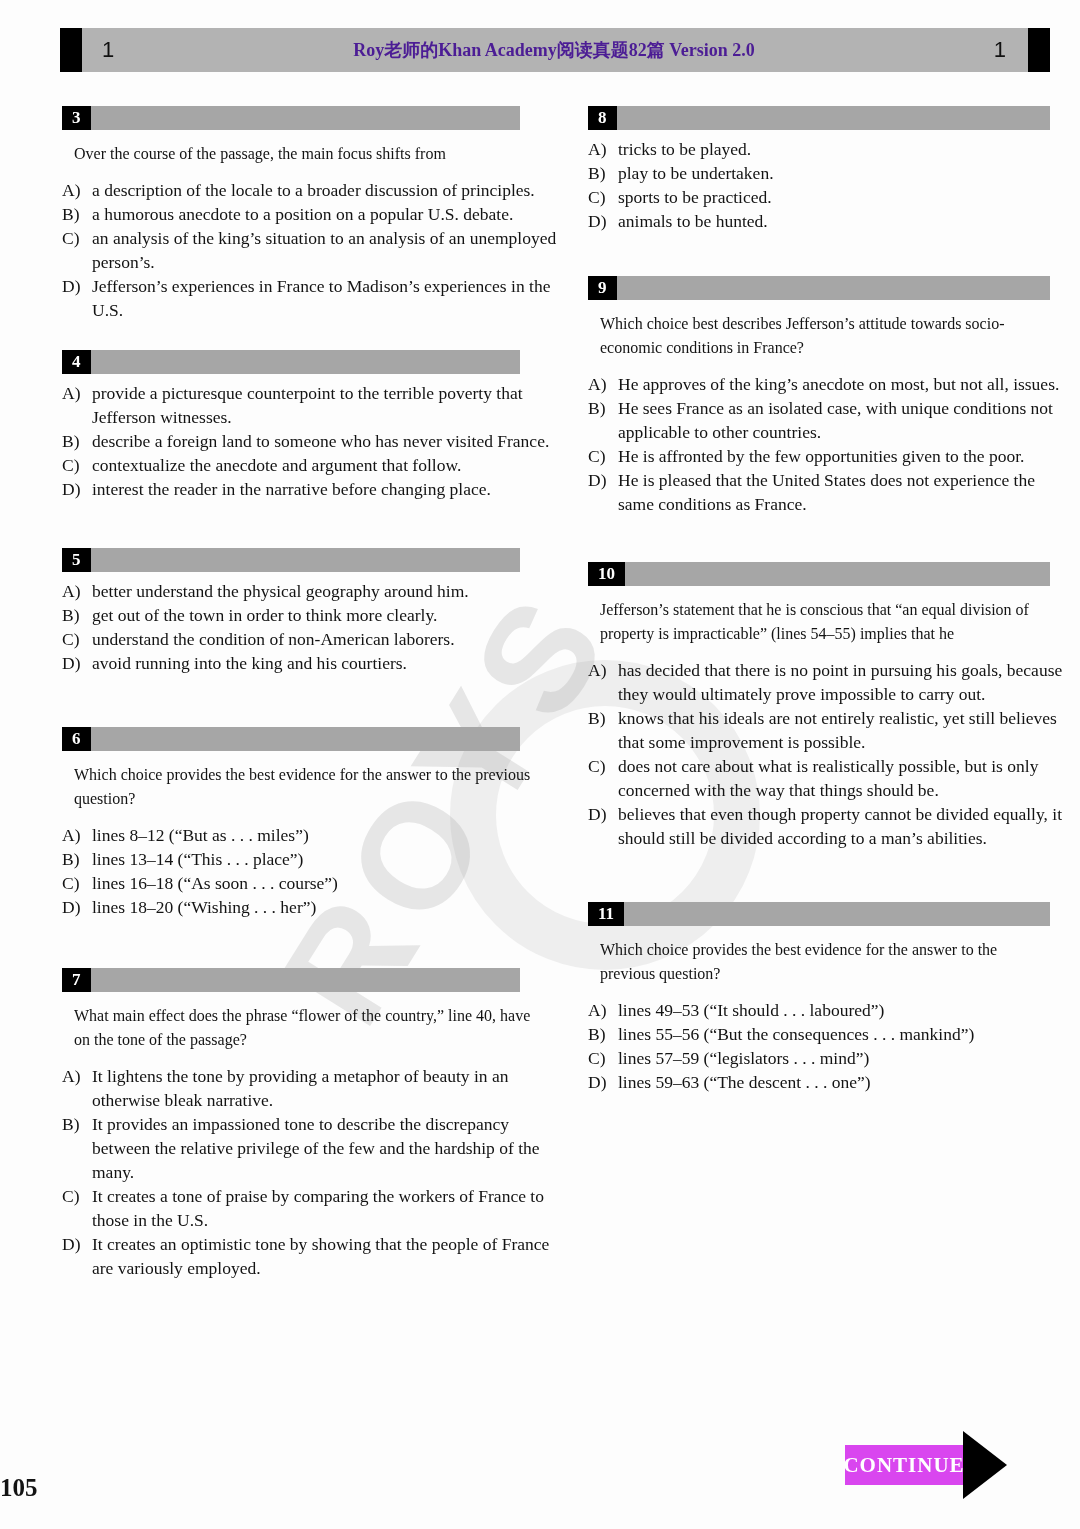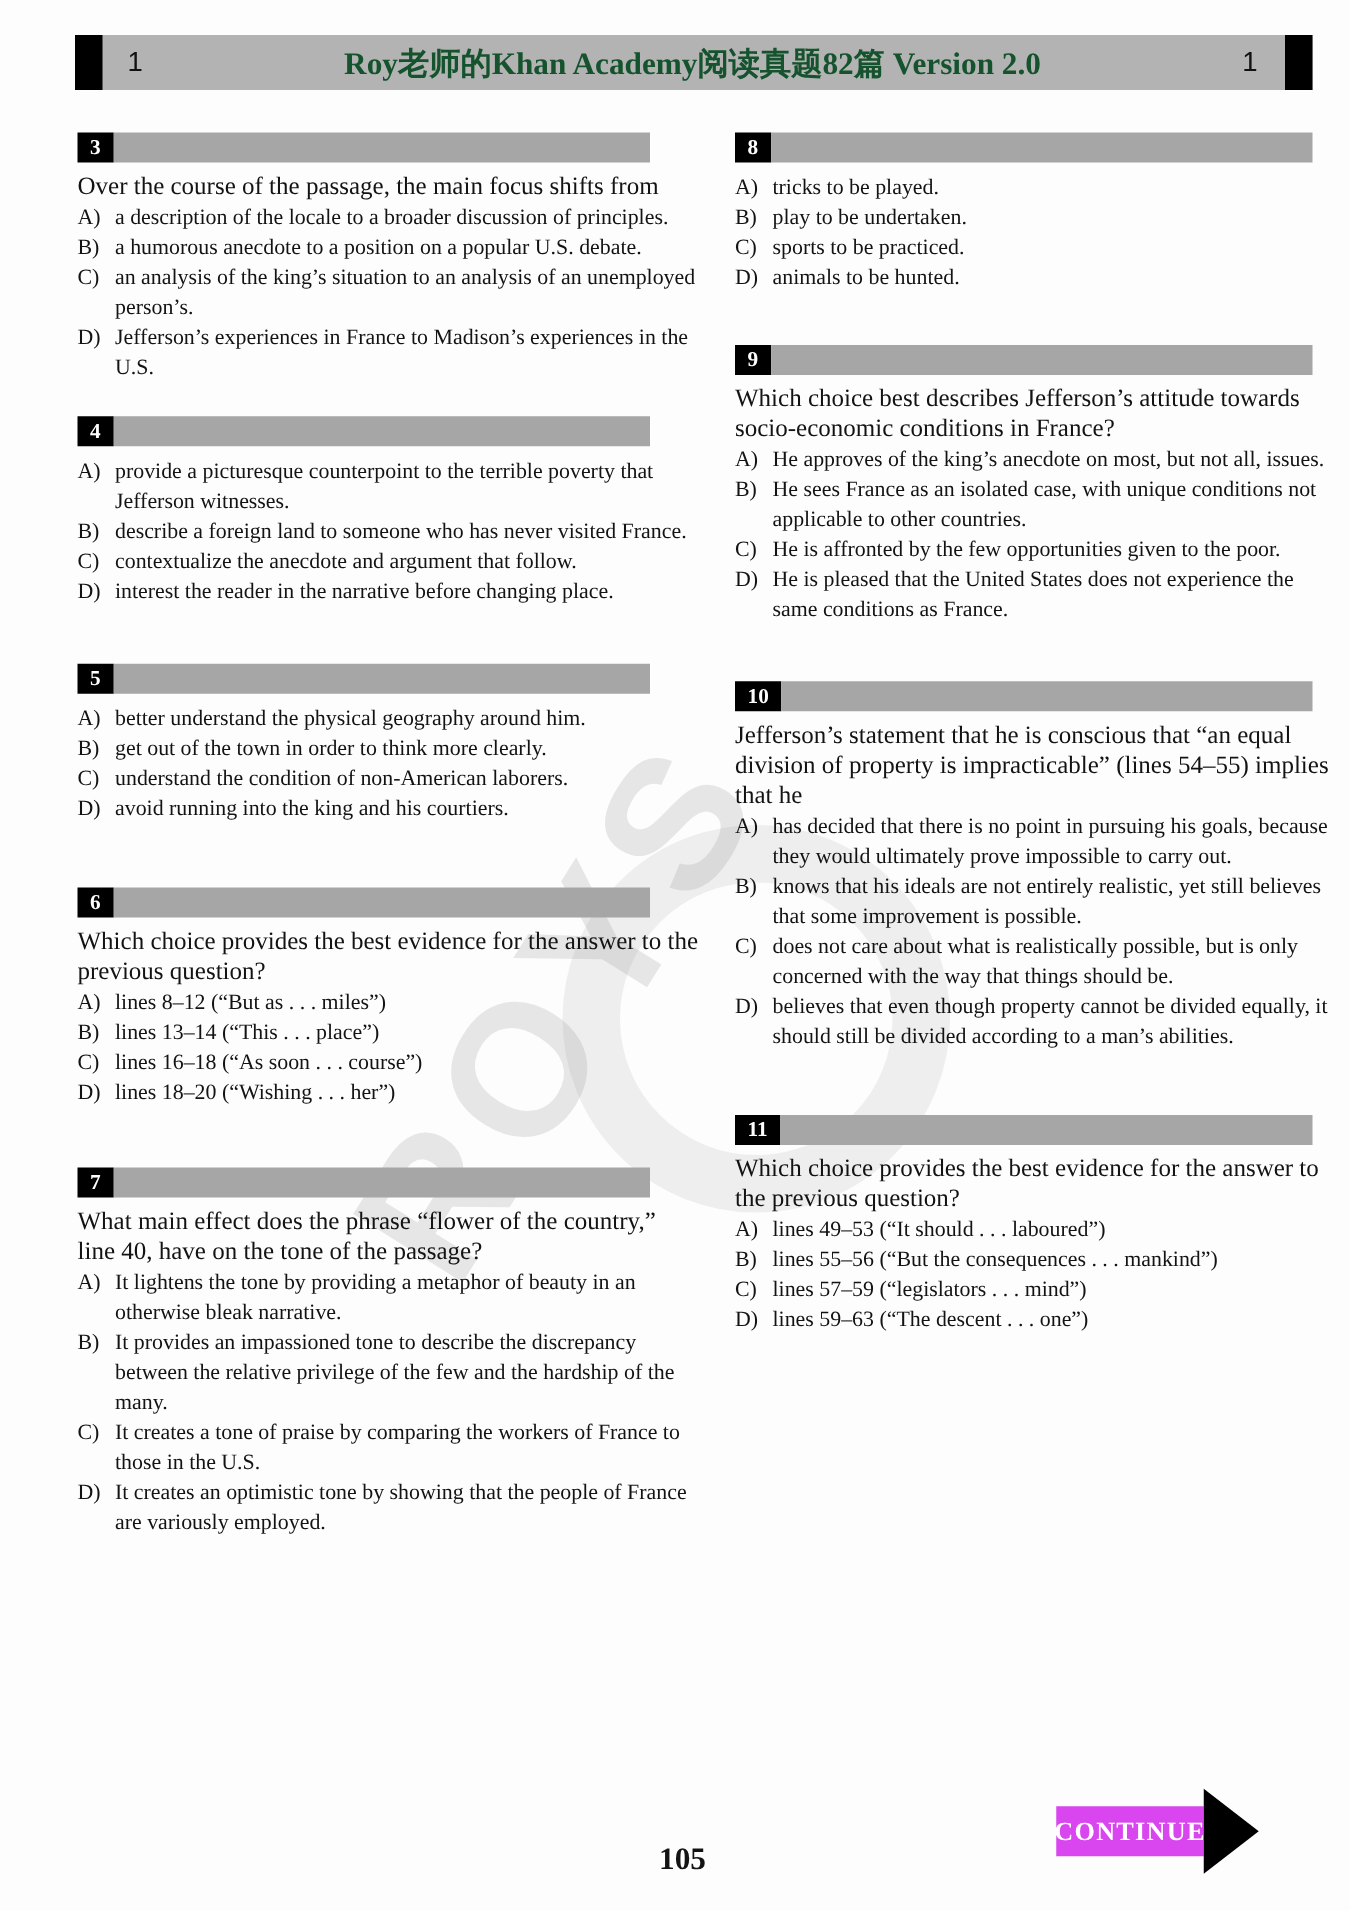--- a/index.html
+++ b/index.html
@@ -16,21 +16,21 @@
     position:absolute; left:60px; top:28px; width:990px; height:44px;
     display:flex; align-items:center; background:#b3b3b3;
   }
   .corner { width:22px; height:44px; background:#000; flex:0 0 auto; }
   .hnum {
     font-family:"Liberation Sans", sans-serif; font-size:22px; color:#111;
   }
   .hnum.left  { margin-left:20px; }
   .hnum.right { margin-right:22px; }
   .htitle {
-    flex:1; text-align:center; font-weight:bold; font-size:25px; color:#14532d;
+    flex:1; text-align:center; font-weight:bold; font-size:18px; color:#4c1d95;
   }
 
   
   .watermark { position:absolute; left:150px; top:470px; width:760px; height:760px; z-index:0; pointer-events:none; }
   .wm-ring {
     position:absolute; left:300px; top:190px; width:310px; height:310px;
     border:46px solid rgba(160,160,160,0.16); border-radius:50%;
   }
   .wm-text {
     position:absolute; left:60px; top:250px;
@@ -48,28 +48,28 @@
   .qbar { display:flex; height:24px; margin-bottom:7px; }
   .col.left  .qbar { width:458px; }
   .col.right .qbar { width:462px; }
   .qnum {
     background:#000; color:#fff; font-weight:bold; font-size:17px;
     display:flex; align-items:center; justify-content:center;
     padding:0 10px; flex:0 0 auto;
   }
   .qfill { flex:1; background:#a6a6a6; }
 
-  .stem { margin:0; font-size:20px; line-height:24px; }
+  .stem { margin:12px; font-size:16px; line-height:24px; }
   .option { display:flex; font-size:17.5px; line-height:24px; }
   .option .letter { width:30px; flex:0 0 auto; }
   .option .text { flex:1; }
 
   
   .page-number {
-    position:absolute; left:12px; right:0; top:1474px; text-align:center;
+    position:absolute; left:0; right:0; top:1474px; 
     font-weight:bold; font-size:25px; z-index:1;
   }
   .continue {
     position:absolute; left:845px; top:1430px; height:70px;
     display:flex; align-items:center; z-index:1;
   }
   .continue-box {
     width:118px; height:40px; background:#d946ef;
     display:flex; align-items:center; justify-content:center;
     color:#fff; font-weight:bold; font-size:21px; letter-spacing:1px;

